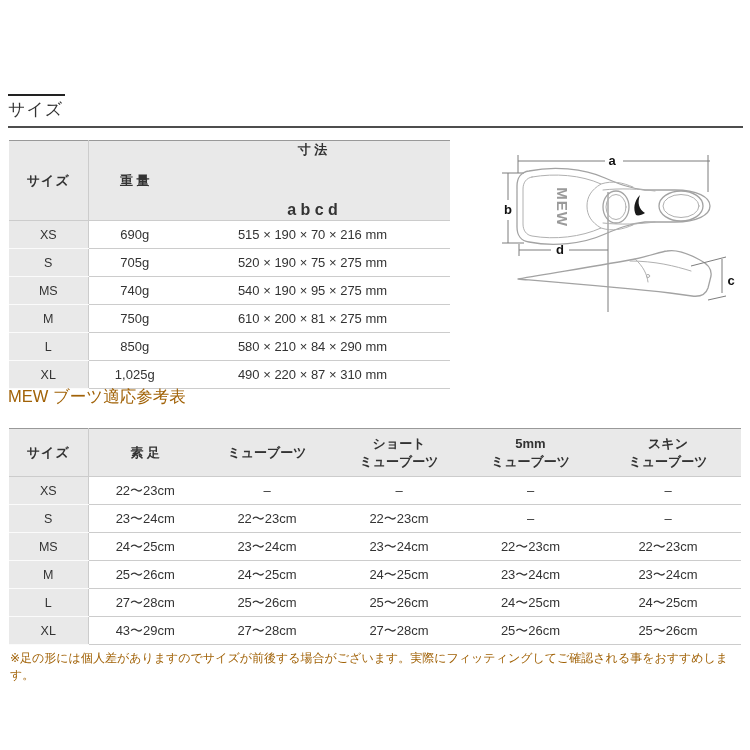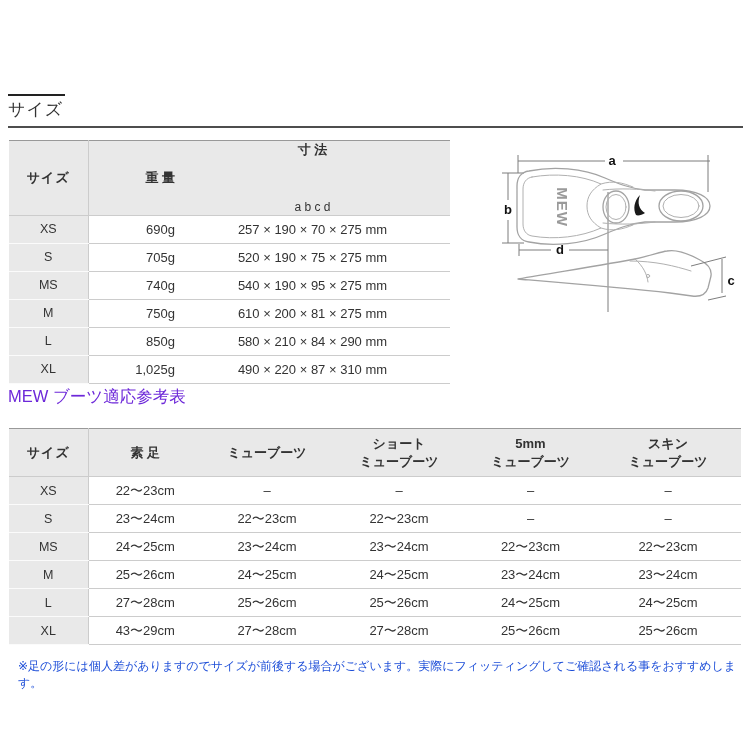--- a/index.html
+++ b/index.html
@@ -17,38 +17,38 @@
   table{border-collapse:collapse;table-layout:fixed;
         border-top:1px solid #999;border-bottom:1px solid #b5b5b5;}
   th{background:#e9e9e9;border-bottom:1px solid #ccc;font-weight:bold;
      font-size:13px;color:#333;text-align:center;vertical-align:middle;padding:0;}
   td{border-bottom:1px solid #ccc;font-size:13px;color:#333;text-align:center;
      background:#fff;height:27px;padding:0;vertical-align:middle;}
   .size-head{border-right:1px solid #ccc;letter-spacing:1px;}
   td.size-cell{background:#e9e9e9;border-right:1px solid #ccc;border-bottom:1px solid #fbfbfb;font-size:12.5px;}
   .spec-table{position:absolute;left:9px;top:140px;width:441px;}
   .spec-table th{height:47px;}
-  .spec-table .weight-head,.spec-table td.weight-cell{text-align:right;padding-left:6px;}
-  .dim-sub{font-size:12px;font-weight:normal;margin-top:40px;}
+  .spec-table .weight-head,.spec-table td.weight-cell{text-align:center;padding-left:6px;}
+  .dim-sub{font-size:16px;font-weight:bold;margin-top:40px;}
 
   
   .fin-diagram{position:absolute;left:495px;top:130px;width:250px;height:192px;}
   .fin-line{fill:none;stroke:#a3a3a3;stroke-width:1.3;stroke-linejoin:round;stroke-linecap:round;}
   .fin-thin{fill:none;stroke:#b0b0b0;stroke-width:1;stroke-linecap:round;}
   .dim-line{fill:none;stroke:#7d7d7d;stroke-width:1;}
   .dim-label{font-size:13px;font-weight:bold;fill:#111;font-family:"Liberation Sans",sans-serif;}
   .logo-text{font-size:15px;font-weight:bold;fill:#9a9a9a;letter-spacing:1px;font-family:"Liberation Sans",sans-serif;}
 
   
-  .sec2-title{position:absolute;left:8px;top:386px;margin:0;font-size:16.5px;font-weight:400;color:#6d28d9;}
+  .sec2-title{position:absolute;left:8px;top:386px;margin:0;font-size:16.5px;font-weight:400;color:#a16207;}
   .boots-table{position:absolute;left:9px;top:428px;width:732px;}
   .boots-table th{height:47px;}
   .h2line{line-height:1.35;}
 
-  .footnote{position:absolute;left:8px;top:648px;margin:10px;font-size:12px;color:#1d4ed8;}
+  .footnote{position:absolute;left:8px;top:648px;margin:2px;font-size:12px;color:#a16207;}
 </style>
 </head>
 <body>
 
 <div class="title-accent"></div>
 <h2 class="sec1-title">サイズ</h2>
 <div class="title-rule"></div>
 
 <table class="spec-table">
   <colgroup>
@@ -63,21 +63,21 @@
       <th>
         <div class="h2line">寸 法</div>
         <div class="h2line dim-sub">a b c d</div>
       </th>
     </tr>
   </thead>
   <tbody>
     <tr>
       <td class="size-cell">XS</td>
       <td class="weight-cell">690g</td>
-      <td>257 × 190 × 70 × 275 mm</td>
+      <td>515 × 190 × 70 × 216 mm</td>
     </tr>
     <tr>
       <td class="size-cell">S</td>
       <td class="weight-cell">705g</td>
       <td>520 × 190 × 75 × 275 mm</td>
     </tr>
     <tr>
       <td class="size-cell">MS</td>
       <td class="weight-cell">740g</td>
       <td>540 × 190 × 95 × 275 mm</td>

